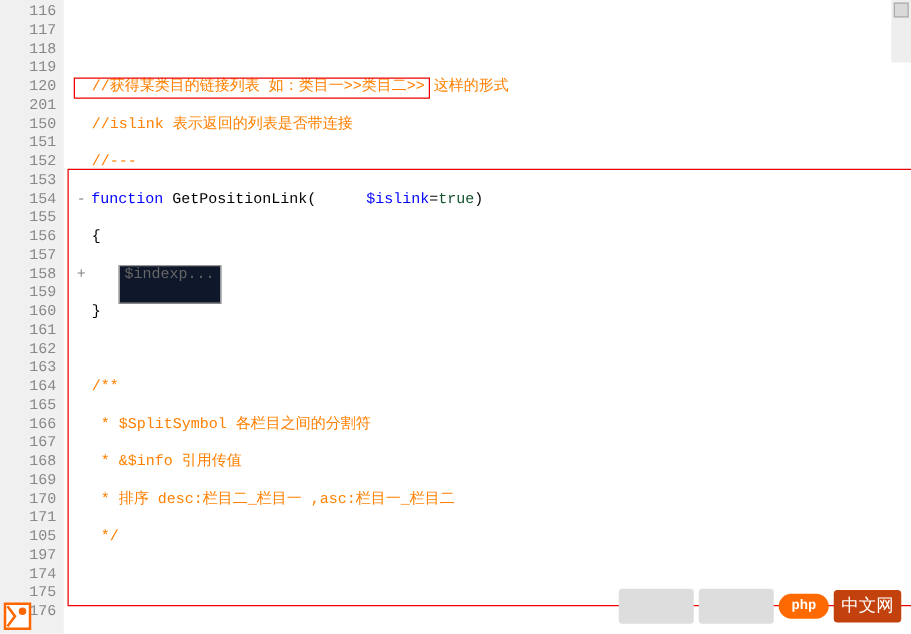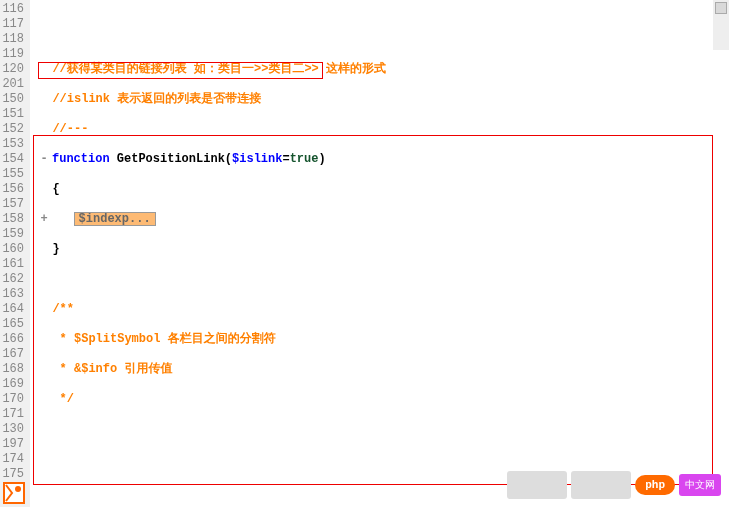--- a/index.html
+++ b/index.html
@@ -14,47 +14,46 @@
     }
     .editor-container {
       display: flex;
       height: 100%;
     }
     .gutter {
       background: #f0f0f0;
       color: #888;
       text-align: right;
       padding-right: 6px;
-      width: 30px;
+      width: 51px;
       flex-shrink: 0;
       user-select: none;
       line-height: 15px;
       padding-top: 2px;
     }
     .gutter .ln { height: 15px; }
     .code-area {
       flex: 1;
       padding-left: 8px;
       line-height: 15px;
       padding-top: 2px;
       white-space: pre;
       position: relative;
-      font-weight: bold;
     }
     .code-line { height: 15px; }
     .fold-marker {
       display: inline-block;
       width: 12px;
       text-align: center;
       color: #888;
       margin-right: 2px;
     }
     .c-comment { color: #FF8000; }
     .c-keyword { color: #0000FF; }
-    .c-var { color: #0000FF; }
+    .c-var { color: #0000FF; margin-left: 40px; }
     .c-constant { color: #14532d; }
     .redbox1 {
       position: absolute;
       border: 1px solid #e00;
       left: 8px;
       top: 62px;
       width: 285px;
       height: 17px;
       pointer-events: none;
     }
@@ -63,23 +62,23 @@
       border: 1px solid #e00;
       left: 3px;
       top: 135px;
       width: 680px;
       height: 350px;
       pointer-events: none;
     }
     .fold-box {
       display: inline-block;
       border: 1px solid #999;
-      background: #fdba74;
+      background: #0f172a;
       padding: 0 4px;
-      height: 14px;
+      height: 31px;
       line-height: 12px;
       color: #666;
     }
     .ad-banner {
       position: absolute;
       bottom: 8px;
       right: 8px;
       display: flex;
       gap: 4px;
       align-items: center;
@@ -92,25 +91,25 @@
     }
     .php-badge {
       background: #ff6a00;
       color: #fff;
       padding: 4px 10px;
       border-radius: 14px;
       font-weight: bold;
       font-size: 11px;
     }
     .cn-text {
-      background: #d946ef;
+      background: #c2410c;
       color: #fff;
       padding: 4px 6px;
       border-radius: 3px;
-      font-size: 10px;
+      font-size: 14px;
     }
     .sidebar-icon {
       position: absolute;
       top: 0;
       right: 0;
       width: 16px;
       height: 50px;
       background: #eee;
     }
     .small-icon {
@@ -157,21 +156,21 @@
     <div class="ln">162</div>
     <div class="ln">163</div>
     <div class="ln">164</div>
     <div class="ln">165</div>
     <div class="ln">166</div>
     <div class="ln">167</div>
     <div class="ln">168</div>
     <div class="ln">169</div>
     <div class="ln">170</div>
     <div class="ln">171</div>
-    <div class="ln">130</div>
+    <div class="ln">105</div>
     <div class="ln">197</div>
     <div class="ln">174</div>
     <div class="ln">175</div>
     <div class="ln">176</div>
   </div>
 
   <div class="code-area">
     <div class="redbox1"></div>
     <div class="redbox2"></div>
 
@@ -179,20 +178,21 @@
 <div class="code-line">  <span class="c-comment">//islink 表示返回的列表是否带连接</span></div>
 <div class="code-line">  <span class="c-comment">//---</span></div>
 <div class="code-line"><span class="fold-marker">-</span><span class="c-keyword">function</span><span> GetPositionLink(</span><span class="c-var">$islink</span><span>=</span><span class="c-constant">true</span><span>)</span></div>
 <div class="code-line">  <span>{</span></div>
 <div class="code-line"><span class="fold-marker">+</span>   <span class="fold-box">$indexp...</span></div>
 <div class="code-line">  <span>}</span></div>
 <div class="code-line"></div>
 <div class="code-line">  <span class="c-comment">/**</span></div>
 <div class="code-line">  <span class="c-comment"> * $SplitSymbol 各栏目之间的分割符</span></div>
 <div class="code-line">  <span class="c-comment"> * &amp;$info 引用传值</span></div>
+<div class="code-line">  <span class="c-comment"> * 排序 desc:栏目二_栏目一 ,asc:栏目一_栏目二</span></div>
 <div class="code-line">  <span class="c-comment"> */</span></div>
 
 
 
 
 
 
 
 
 

